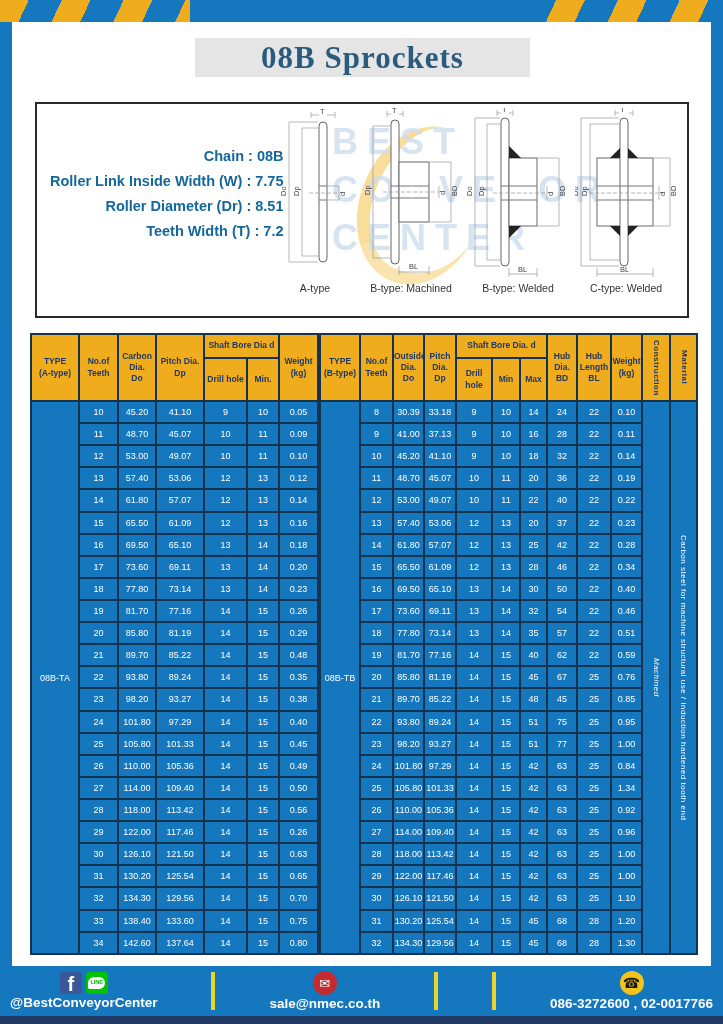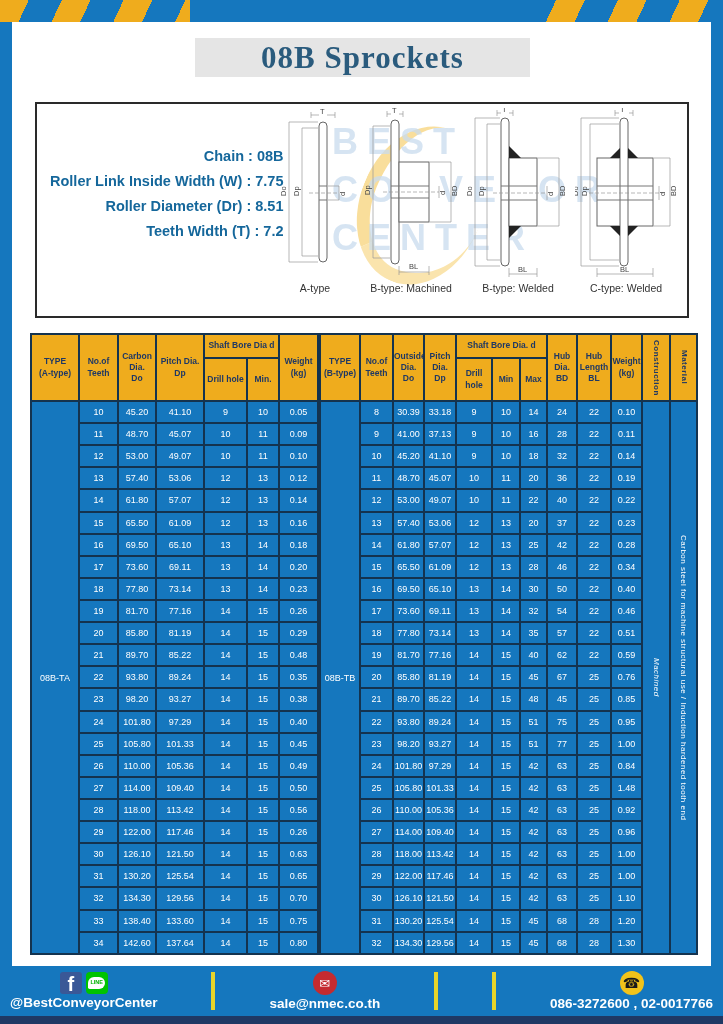--- a/index.html
+++ b/index.html
@@ -706,21 +706,21 @@
         </tr>
         <tr>
           <td>25</td>
           <td>105.80</td>
           <td>101.33</td>
           <td>14</td>
           <td>15</td>
           <td>42</td>
           <td>63</td>
           <td>25</td>
-          <td>1.48</td>
+          <td>1.34</td>
         </tr>
         <tr>
           <td>26</td>
           <td>110.00</td>
           <td>105.36</td>
           <td>14</td>
           <td>15</td>
           <td>42</td>
           <td>63</td>
           <td>25</td>

